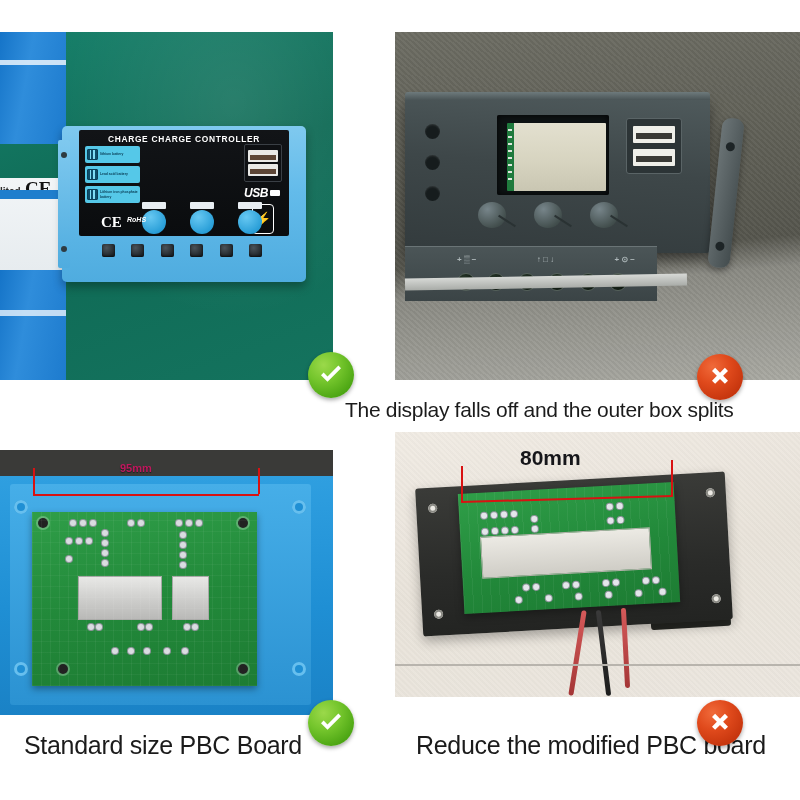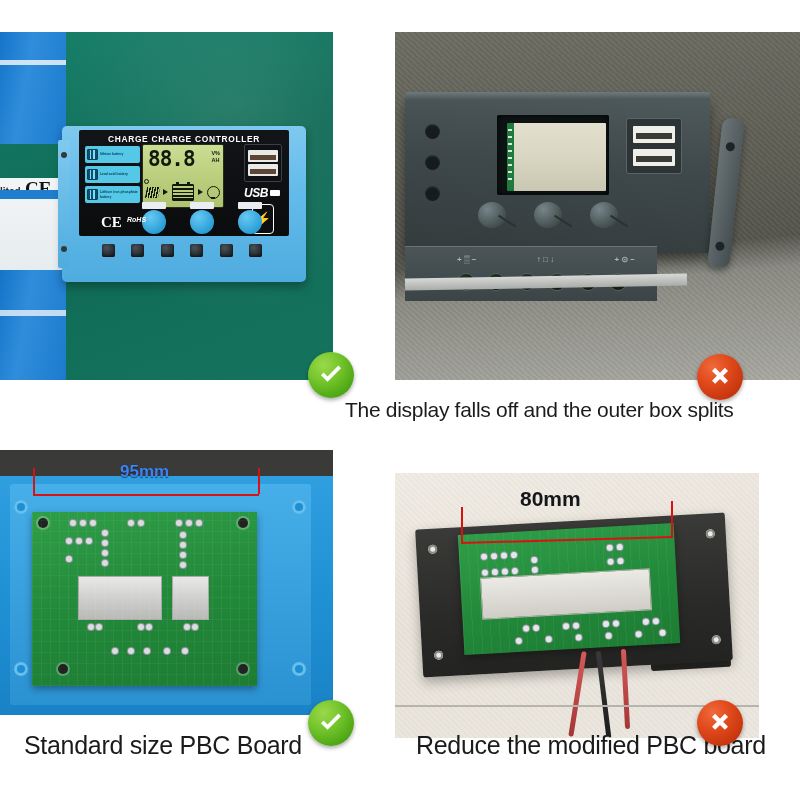--- a/index.html
+++ b/index.html
@@ -276,24 +276,24 @@
     border:1px solid #a8a8a6;
   }
   #p3 .h1{left:46px;top:64px;width:82px;height:42px;}
   #p3 .h2{left:140px;top:64px;width:35px;height:42px;}
   #p3 .pad{position:absolute;width:6px;height:6px;border-radius:50%;background:#d9dce0;box-shadow:0 0 0 1px #8d939a;}
   #p3 .screwhole{position:absolute;width:10px;height:10px;border-radius:50%;background:#222;box-shadow:0 0 0 2px rgba(255,255,255,.25);}
   #p3 .mount{position:absolute;width:14px;height:14px;border-radius:50%;background:#1f8fd4;box-shadow:inset 0 0 0 3px #67bfee;}
   .dimline{position:absolute;height:2px;background:#d81212;}
   .dimtick{position:absolute;width:2px;background:#d81212;}
   .dimtext{position:absolute;font-weight:700;}
-  #p3 .dimtext{color:#3b82f6;font-size:17px;text-shadow:0 1px 1px rgba(0,0,0,.5);}
-
-  
-  #p4{left:395px;top:473px;width:364px;height:265px;}
+  #p3 .dimtext{color:#be185d;font-size:11px;text-shadow:0 1px 1px rgba(0,0,0,.5);}
+
+  
+  #p4{left:395px;top:432px;width:405px;height:265px;}
   #p4 .bgpaper{position:absolute;inset:0;background:linear-gradient(170deg,#f1ece4 0%,#e9e3da 50%,#ece7df 100%);}
   #p4 .bgpaper:after{content:"";position:absolute;inset:0;background:repeating-linear-gradient(45deg,rgba(0,0,0,.018) 0 2px,rgba(255,255,255,.02) 2px 4px);}
   #p4 .blackplate{
     position:absolute;left:24px;top:48px;width:310px;height:148px;
     background:linear-gradient(180deg,#3a3b38 0%,#2a2b29 60%,#232422 100%);
     border-radius:3px;transform:rotate(-3.2deg);
     box-shadow:0 5px 12px rgba(0,0,0,.3);
   }
   #p4 .plate2{
     position:absolute;left:252px;top:46px;width:80px;height:150px;
@@ -358,37 +358,20 @@
           <div class="legrow">
             <span class="batico"></span>
             <span class="legtxt">Lead acid battery</span>
           </div>
           <div class="legrow">
             <span class="batico"></span>
             <span class="legtxt">Lithium iron phosphate battery</span>
           </div>
         </div>
 
-        <div class="lcd">
-          <div class="digits">88.8</div>
-          <div class="units">
-            <div>V%</div>
-            <div>AH</div>
-          </div>
-          <span class="dotg"></span>
-          <div class="lcdrow">
-            <span class="solarglyph"></span>
-            <span class="arrowg"></span>
-            <span class="battglyph"></span>
-            <span class="arrowg"></span>
-            <span class="bulbglyph">
-                <i></i>
-              </span>
-          </div>
-        </div>
 
         <div class="usbblock">
           <div class="usbport">
             <span class="usbslot"></span>
             <span class="usbslot"></span>
           </div>
           <div class="usblabel">
             <span>USB</span>
             <span class="usbplug"></span>
           </div>

